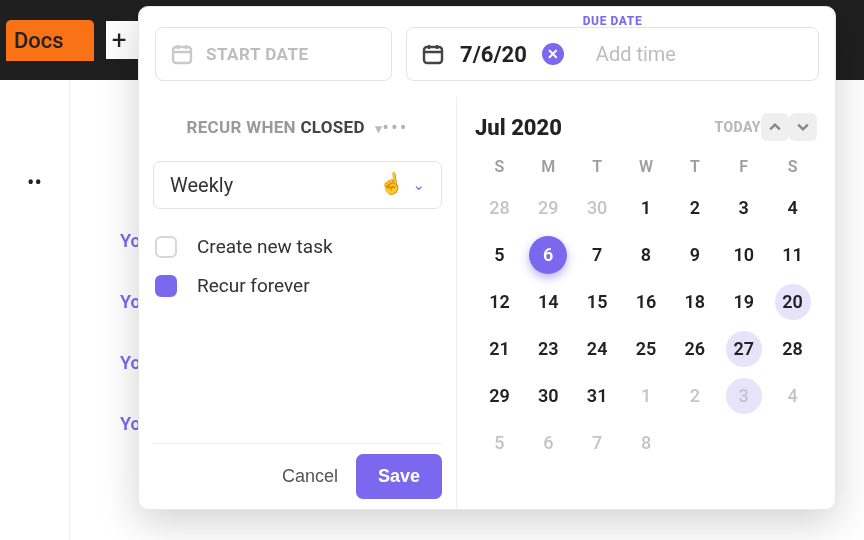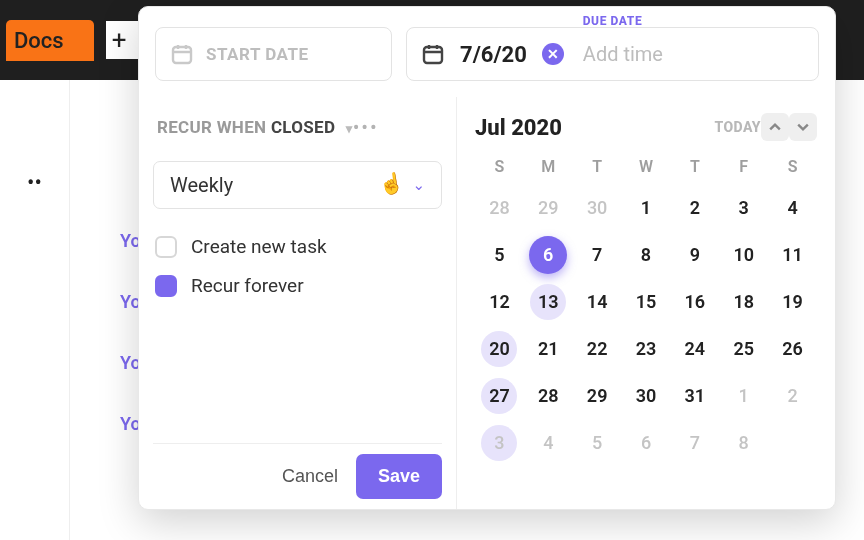--- a/index.html
+++ b/index.html
@@ -129,38 +129,38 @@
     width: 22px; height: 22px;
     background: #7b68ee;
     border-radius: 50%;
     color: #fff;
     display: flex; align-items: center; justify-content: center;
     font-size: 14px; font-weight: 900;
   }
   .addtime {
     color: #bdbdbd;
     font-size: 20px;
-    margin-left: 4px;
+    margin-left: 17px;
   }
   .body-row {
     display: flex;
     flex: 1;
     min-height: 0;
   }
   .leftcol {
     width: 318px;
     border-right: 1px solid #eee;
     padding: 12px 14px 0 14px;
     display: flex;
     flex-direction: column;
   }
   .recur-head {
     display: flex;
     align-items: center;
-    justify-content: flex-start;
+    justify-content: center;
     margin-bottom: 16px;
     padding: 6px 4px;
   }
   .recur-label {
     font-size: 17px;
     font-weight: 700;
     color: #9a9a9a;
     letter-spacing: 0.3px;
   }
   .recur-label .closed { color: #444; }
@@ -192,21 +192,21 @@
   .cursor {
     position: absolute;
     left: 240px; top: 165px;
     font-size: 20px;
     pointer-events: none;
     transform: rotate(-8deg);
   }
   .check-row {
     display: flex;
     align-items: center;
-    gap: 14px;
+    gap: 20px;
     padding: 8px 2px;
     font-size: 19px;
     color: #333;
   }
   .cbox {
     width: 22px; height: 22px;
     border-radius: 6px;
     border: 2px solid #d7d7d7;
   }
   .cbox.on {
@@ -450,46 +450,40 @@
           </div>
           <div class="day">
             <span>10</span>
           </div>
           <div class="day">
             <span>11</span>
           </div>
           <div class="day">
             <span>12</span>
           </div>
-          <div class="day hl">
-            <span>13</span>
-          </div>
           <div class="day">
             <span>14</span>
           </div>
           <div class="day">
             <span>15</span>
           </div>
           <div class="day">
             <span>16</span>
           </div>
           <div class="day">
             <span>18</span>
           </div>
           <div class="day">
             <span>19</span>
           </div>
           <div class="day hl">
             <span>20</span>
           </div>
           <div class="day">
             <span>21</span>
-          </div>
-          <div class="day">
-            <span>22</span>
           </div>
           <div class="day">
             <span>23</span>
           </div>
           <div class="day">
             <span>24</span>
           </div>
           <div class="day">
             <span>25</span>
           </div>

